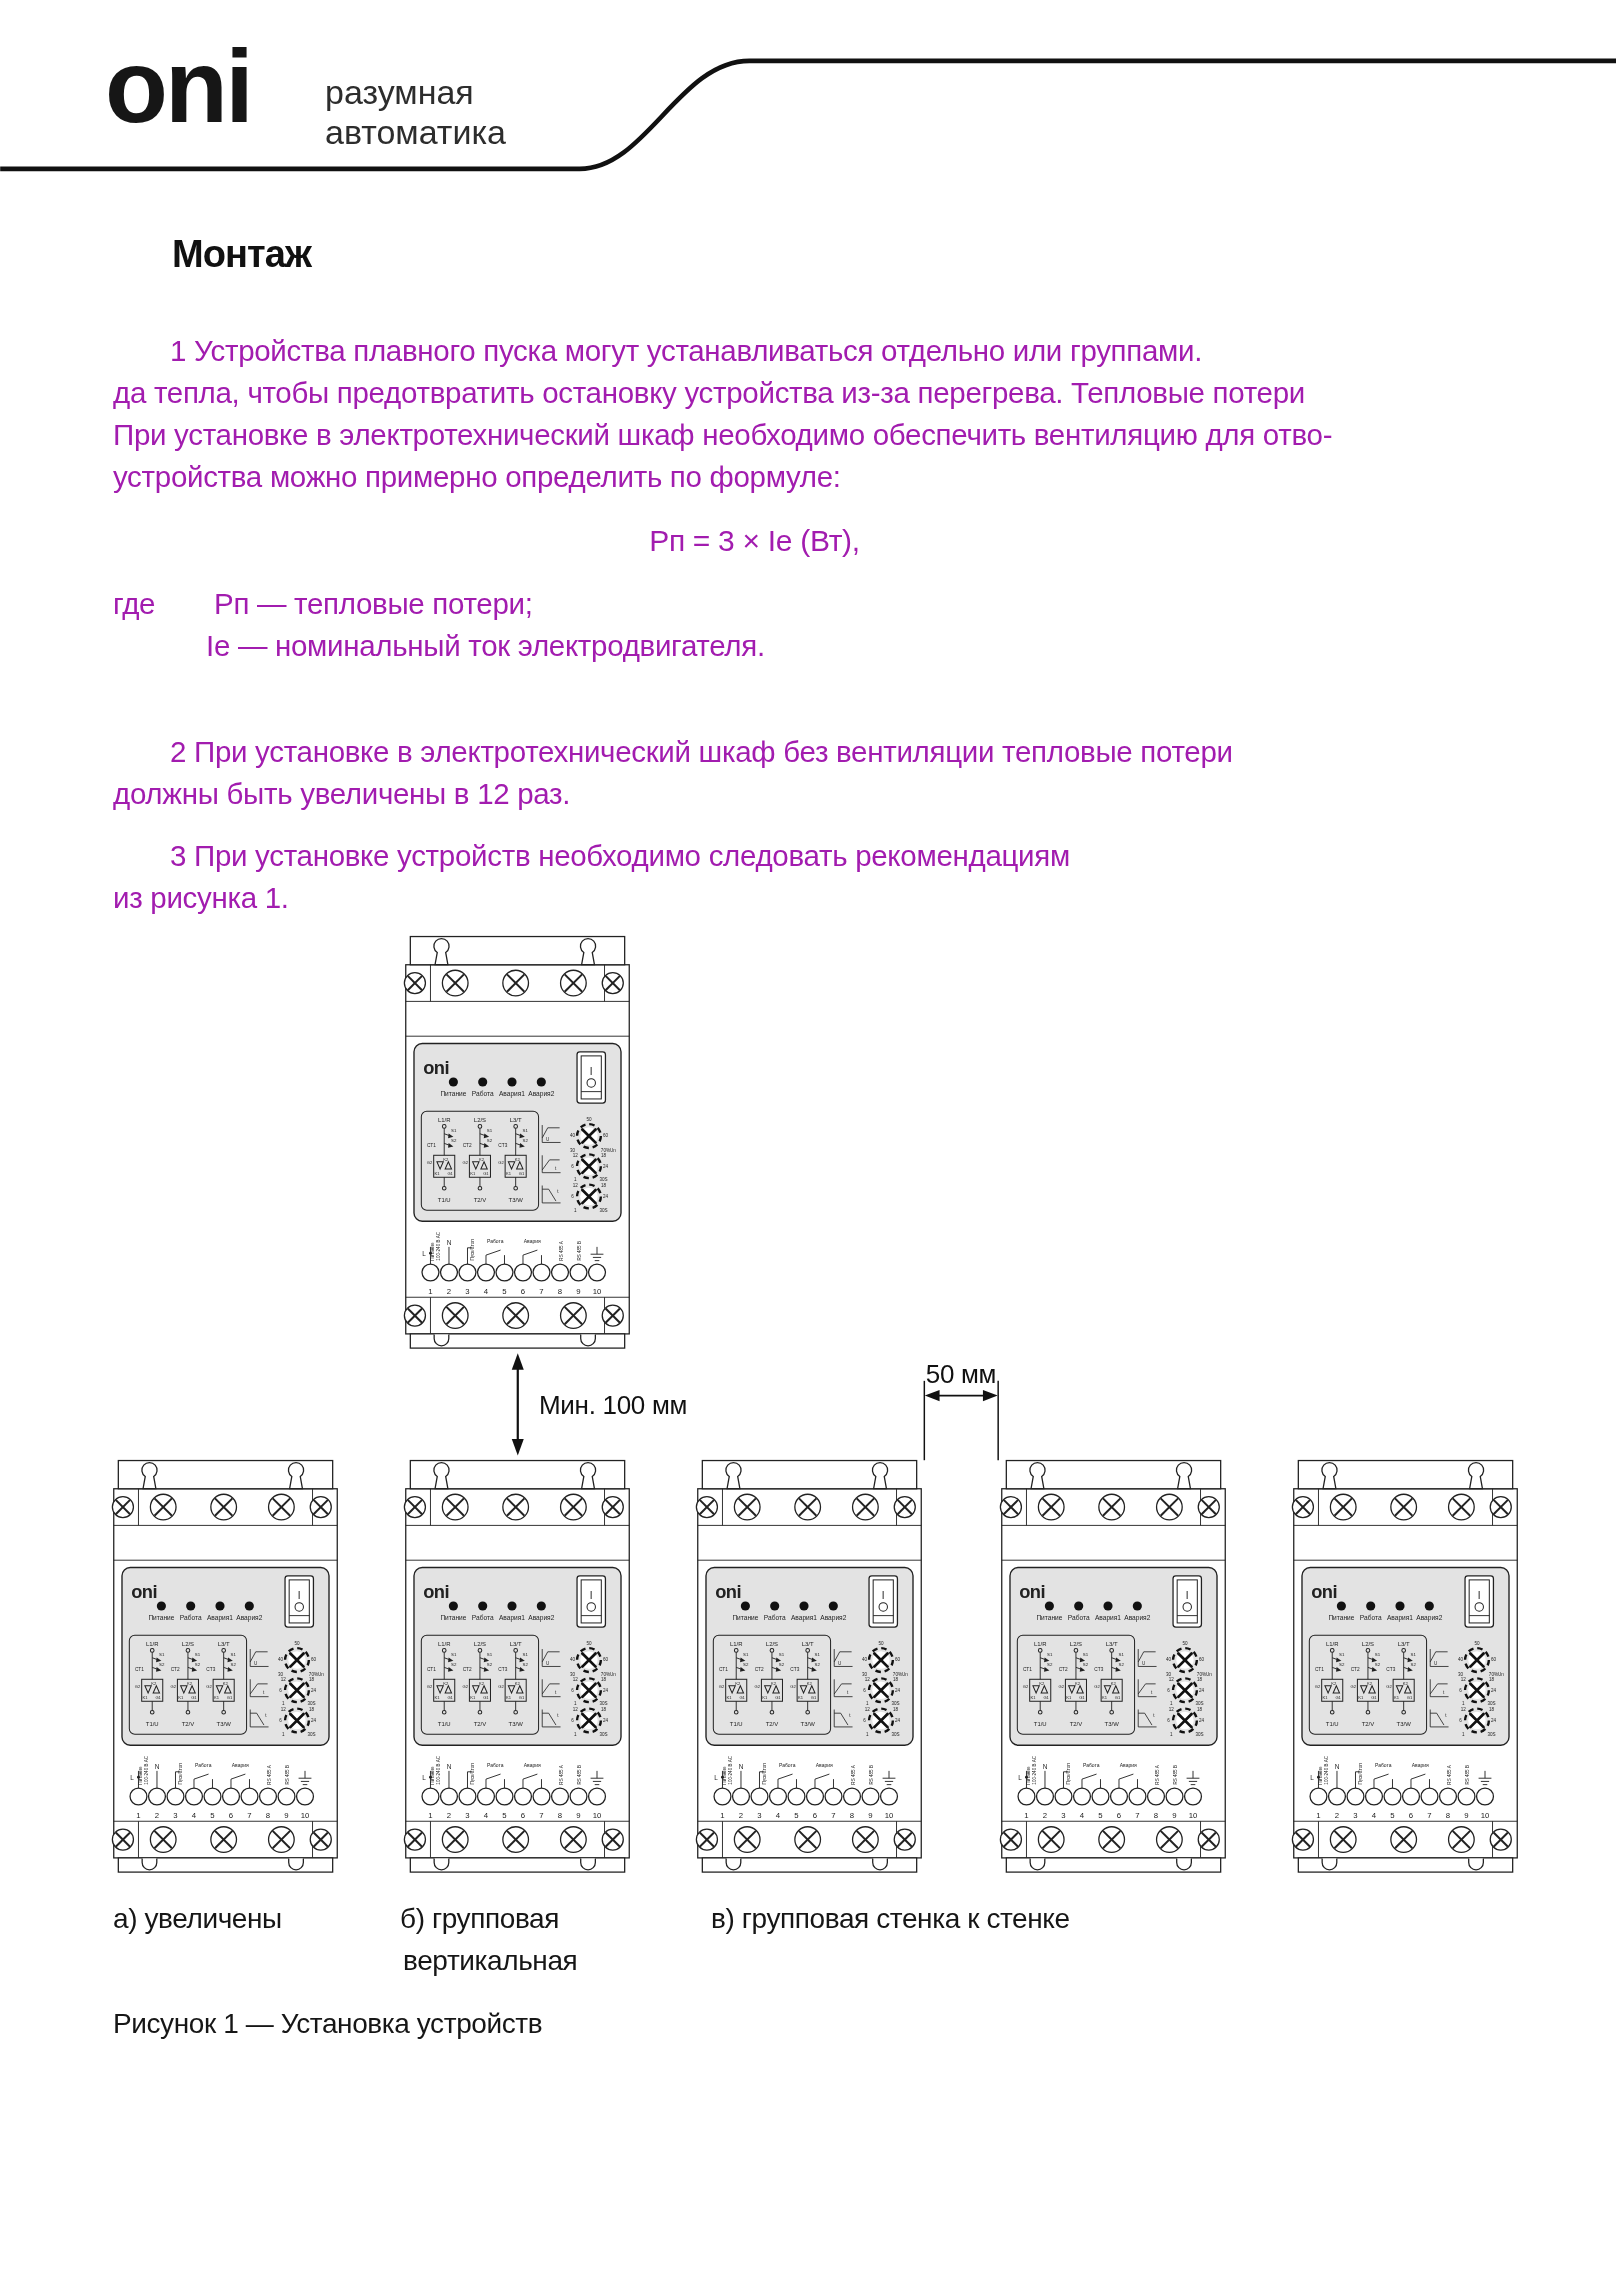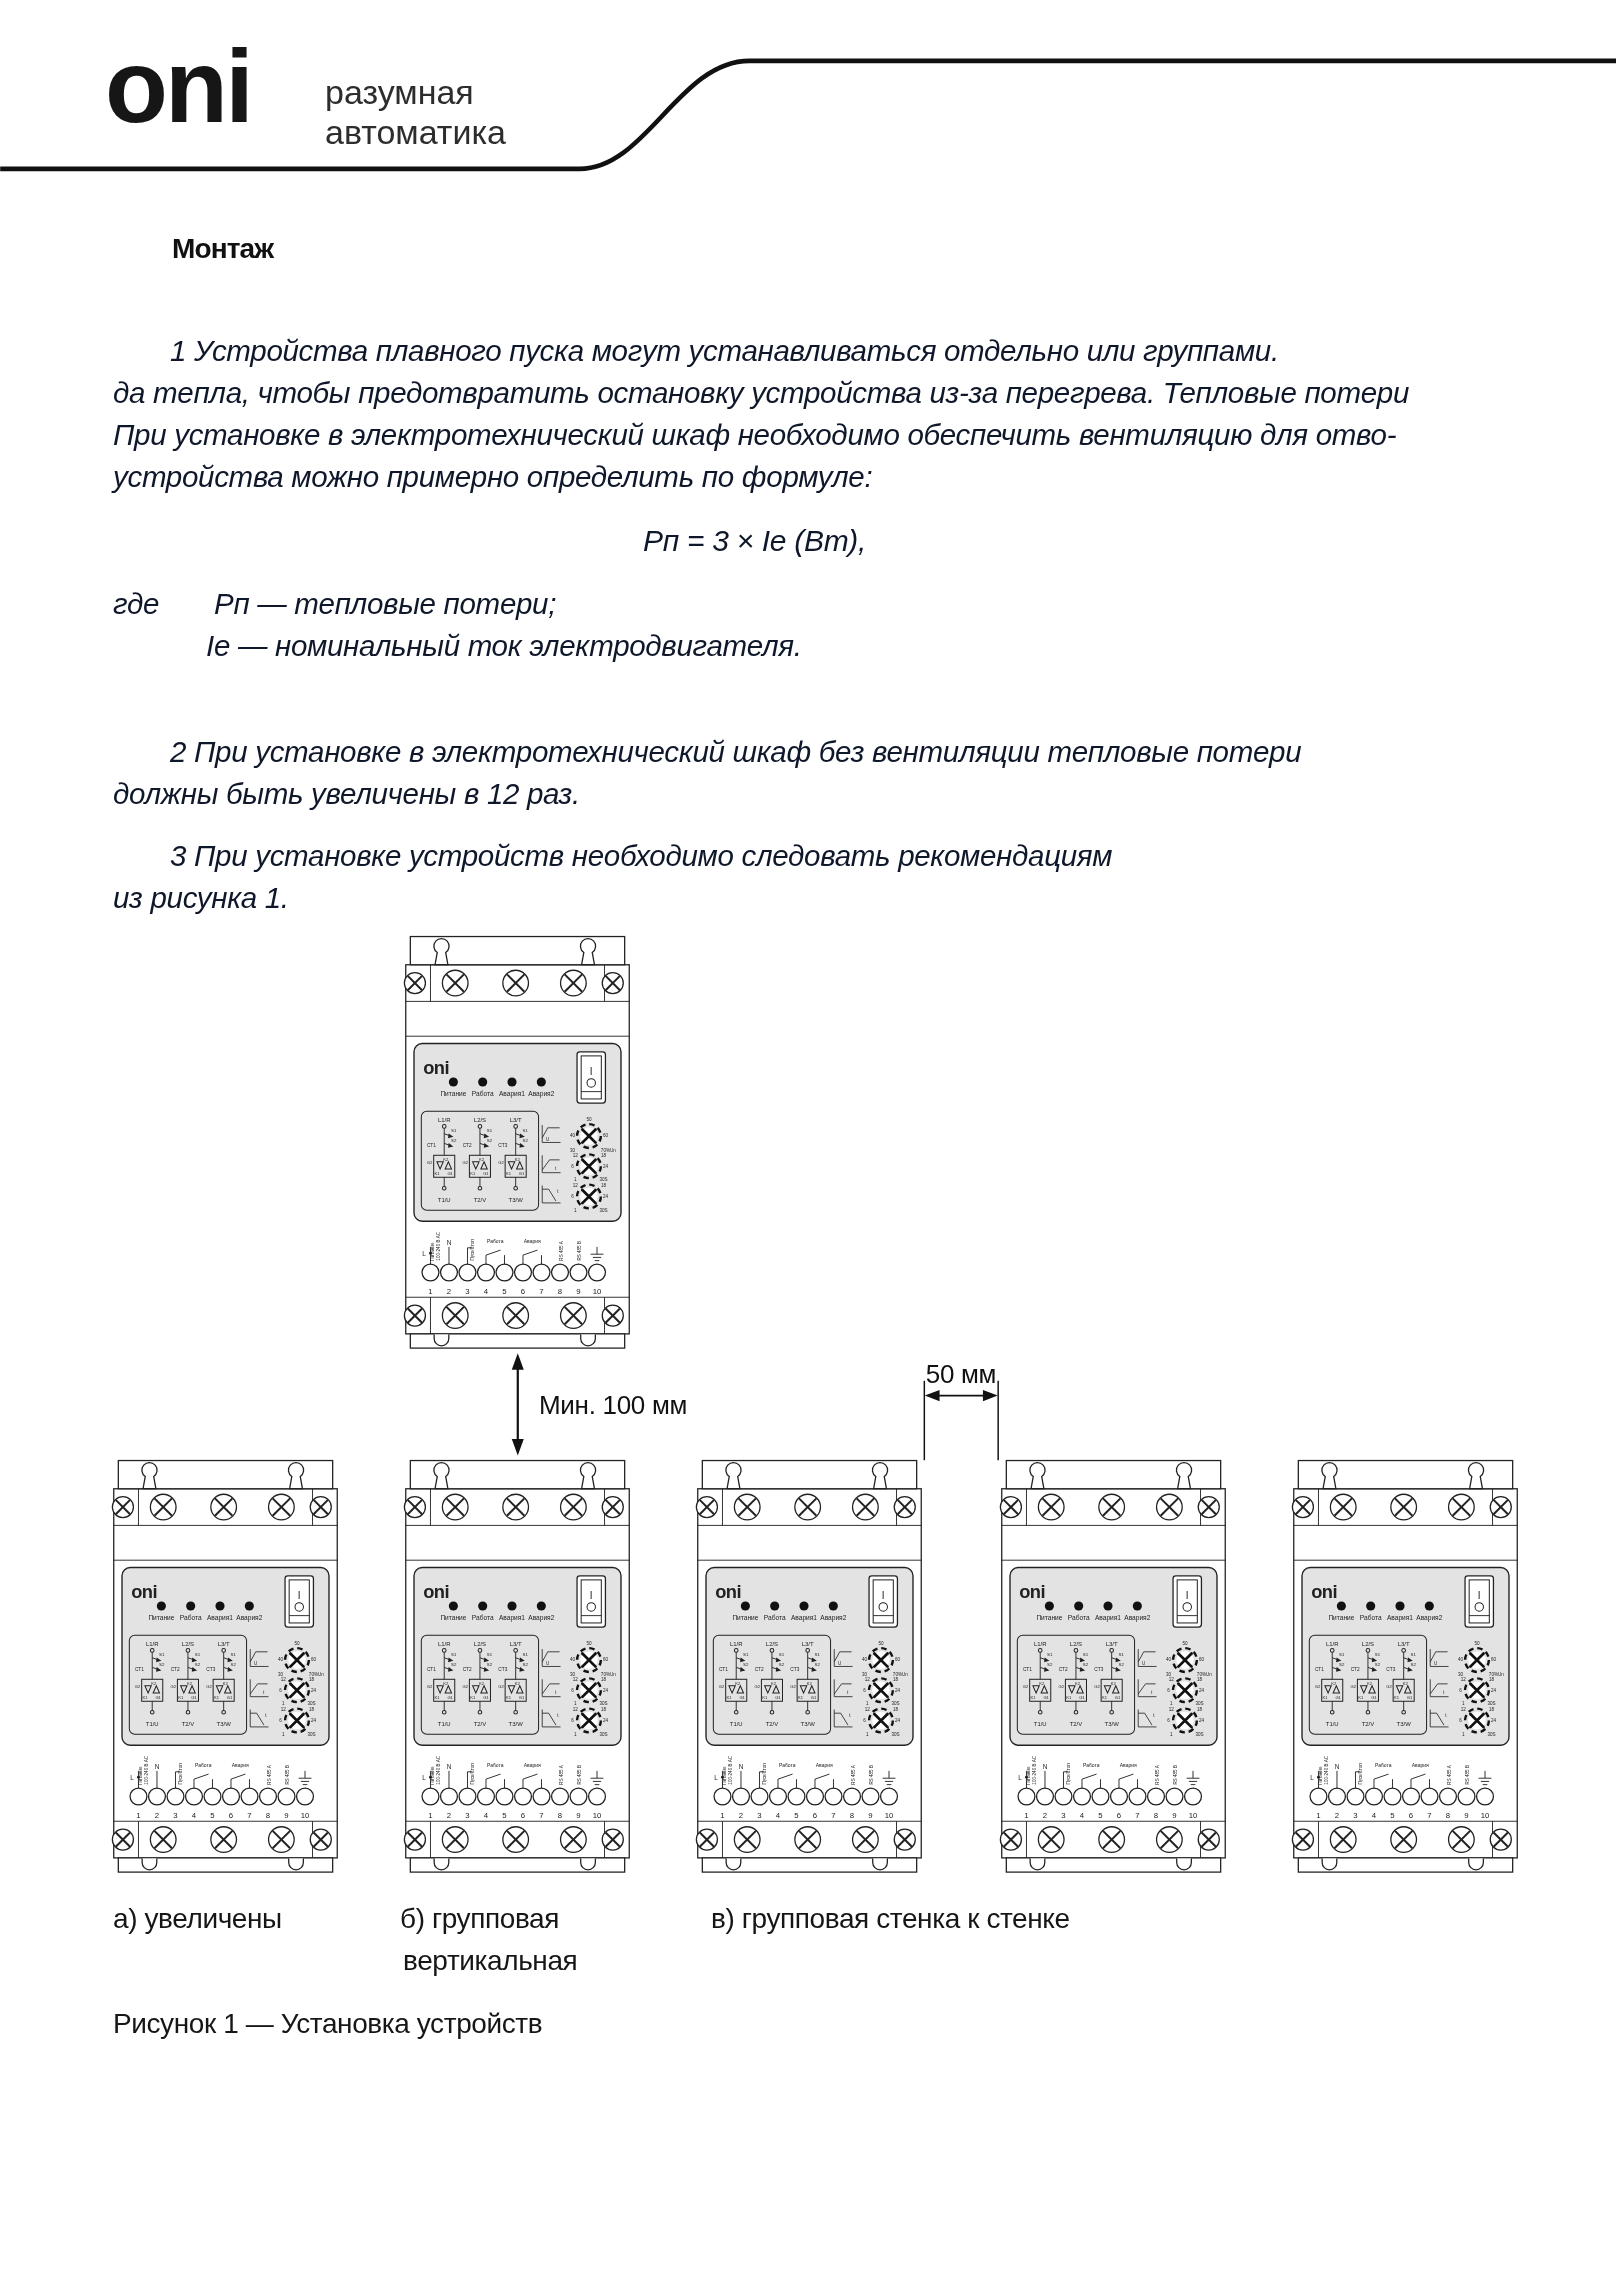--- a/index.html
+++ b/index.html
@@ -4,22 +4,22 @@
 <style>
   html,body{margin:0;padding:0;background:#888;}
   .page{position:relative;width:1617px;height:2294px;background:#fff;overflow:hidden;
         font-family:"Liberation Sans",sans-serif;color:#1a1a1a;}
   .abs{position:absolute;}
   
   .logo{left:105px;top:35px;font-size:103px;font-weight:700;letter-spacing:-2.8px;color:#161616;line-height:1;}
   .tagline{left:325px;top:72px;font-size:34px;line-height:40px;color:#2d2d2d;font-weight:400;}
   .hrule{left:0;top:0;width:1617px;height:203px;}
   
-  .title{left:172px;top:233px;font-size:28px;font-weight:700;letter-spacing:-0.9px;color:#111;}
-  .body-text{font-size:29.5px;letter-spacing:-0.3px;color:#0f172a;font-style:italic;}
+  .title{left:172px;top:233px;font-size:38px;font-weight:700;letter-spacing:-0.9px;color:#111;}
+  .body-text{font-size:29.5px;letter-spacing:-0.3px;color:#a21caf;}
   .para .tline{height:42px;line-height:42px;white-space:nowrap;}
   .para .tline.indent{padding-left:57px;}
   .p1{left:113px;top:330px;}
   .formula{left:113px;top:524px;width:1283px;text-align:center;font-size:30px;}
   .where-row{left:113px;top:587px;}
   .where-item1{left:214px;top:587px;}
   .where-item2{left:206px;top:629px;}
   .p2{left:113px;top:731px;}
   .p3{left:113px;top:835px;}
   

